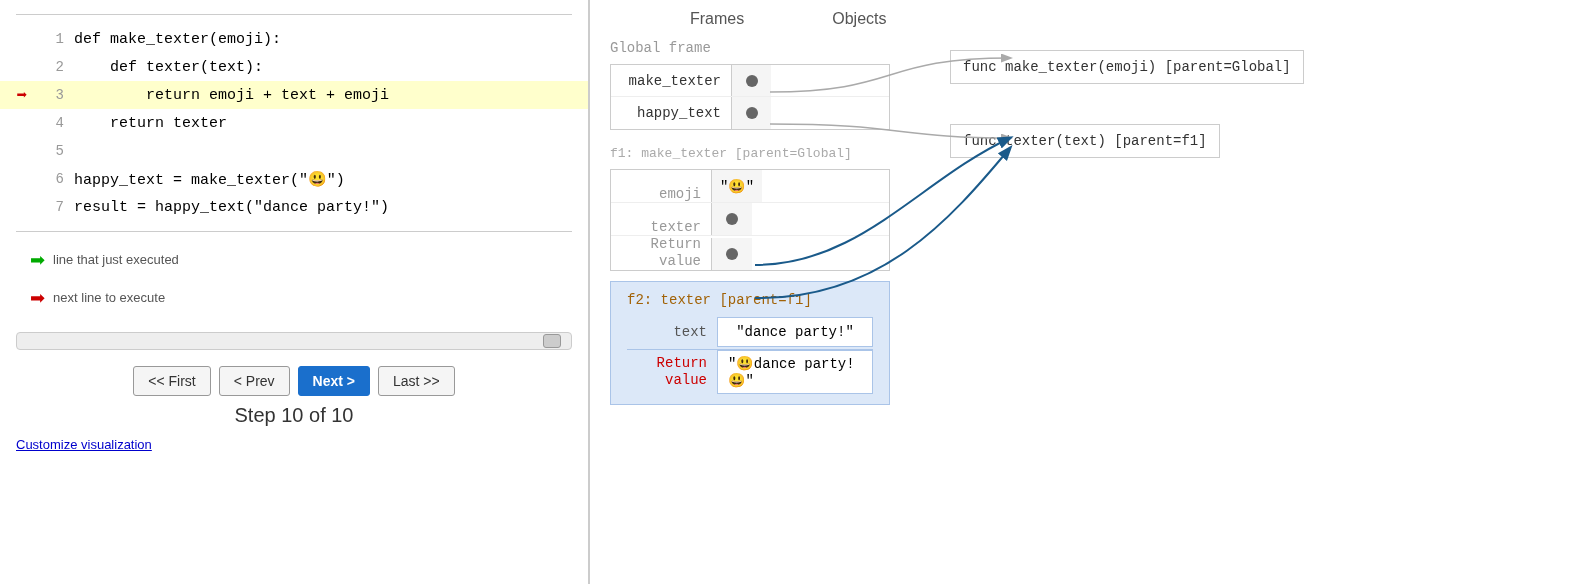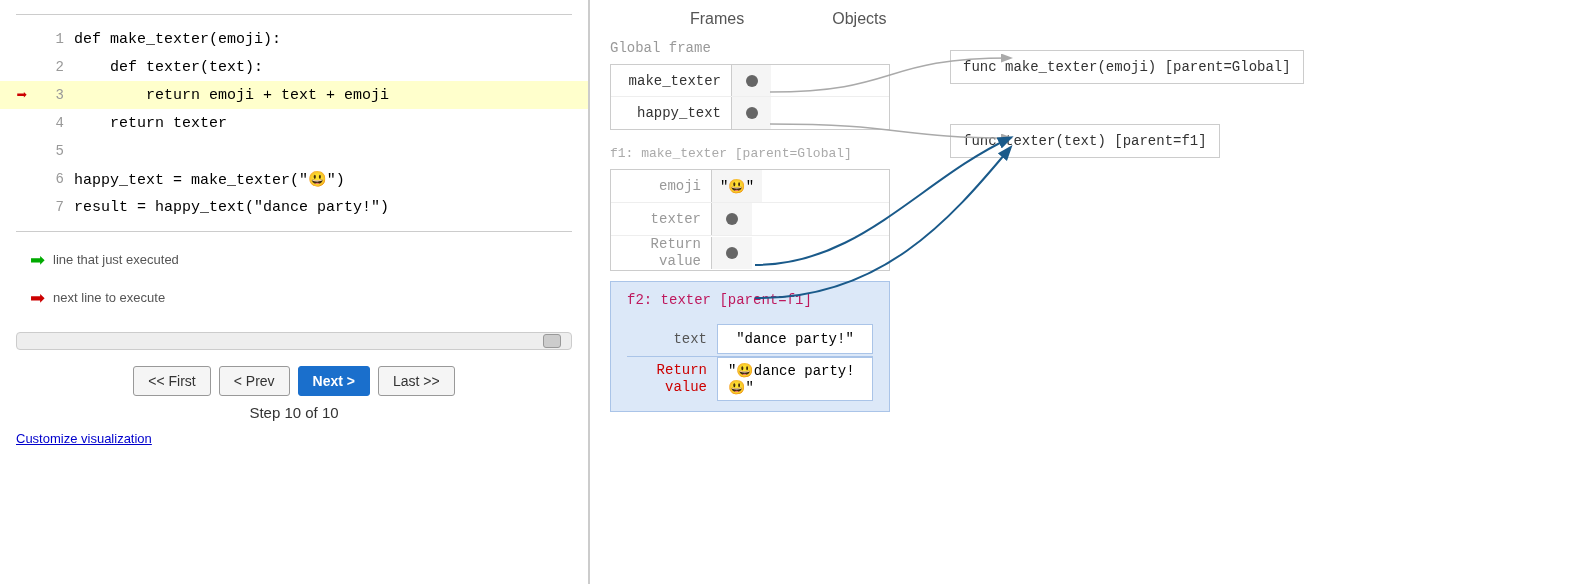--- a/index.html
+++ b/index.html
@@ -150,21 +150,21 @@
 
     .nav-btn.active {
       background: #1a6fcc;
       color: #fff;
       border-color: #1a6fcc;
       font-weight: bold;
     }
 
     .step-info {
       text-align: center;
-      font-size: 15px;
+      font-size: 20px;
       color: #333;
       margin: 4px 0;
     }
 
     .customize-link {
       padding: 4px 16px;
     }
     .customize-link a {
       color: #0000cc;
       text-decoration: underline;
@@ -263,21 +263,21 @@
       color: #aaa;
       margin: 16px 0 8px 0;
     }
 
     .f1-box {
       border: 1px solid #ccc;
     }
 
     .f1-row {
       display: flex;
-      align-items: center;
+      align-items: flex-end;
       min-height: 32px;
       border-bottom: 1px solid #eee;
     }
     .f1-row:last-child {
       border-bottom: none;
     }
 
     .f1-var-name {
       text-align: right;
       padding-right: 10px;
@@ -304,22 +304,22 @@
     .f2-container {
       background: #dce8f8;
       border: 1px solid #aac4e8;
       padding: 10px 16px;
       margin-top: 10px;
     }
 
     .f2-label {
       font-family: 'Courier New', monospace;
       font-size: 14px;
-      color: #be185d;
-      margin-bottom: 15px;
+      color: #a16207;
+      margin-bottom: 8px;
     }
 
     .f2-table {
       width: 100%;
     }
 
     .f2-row {
       display: flex;
       align-items: center;
       min-height: 34px;

